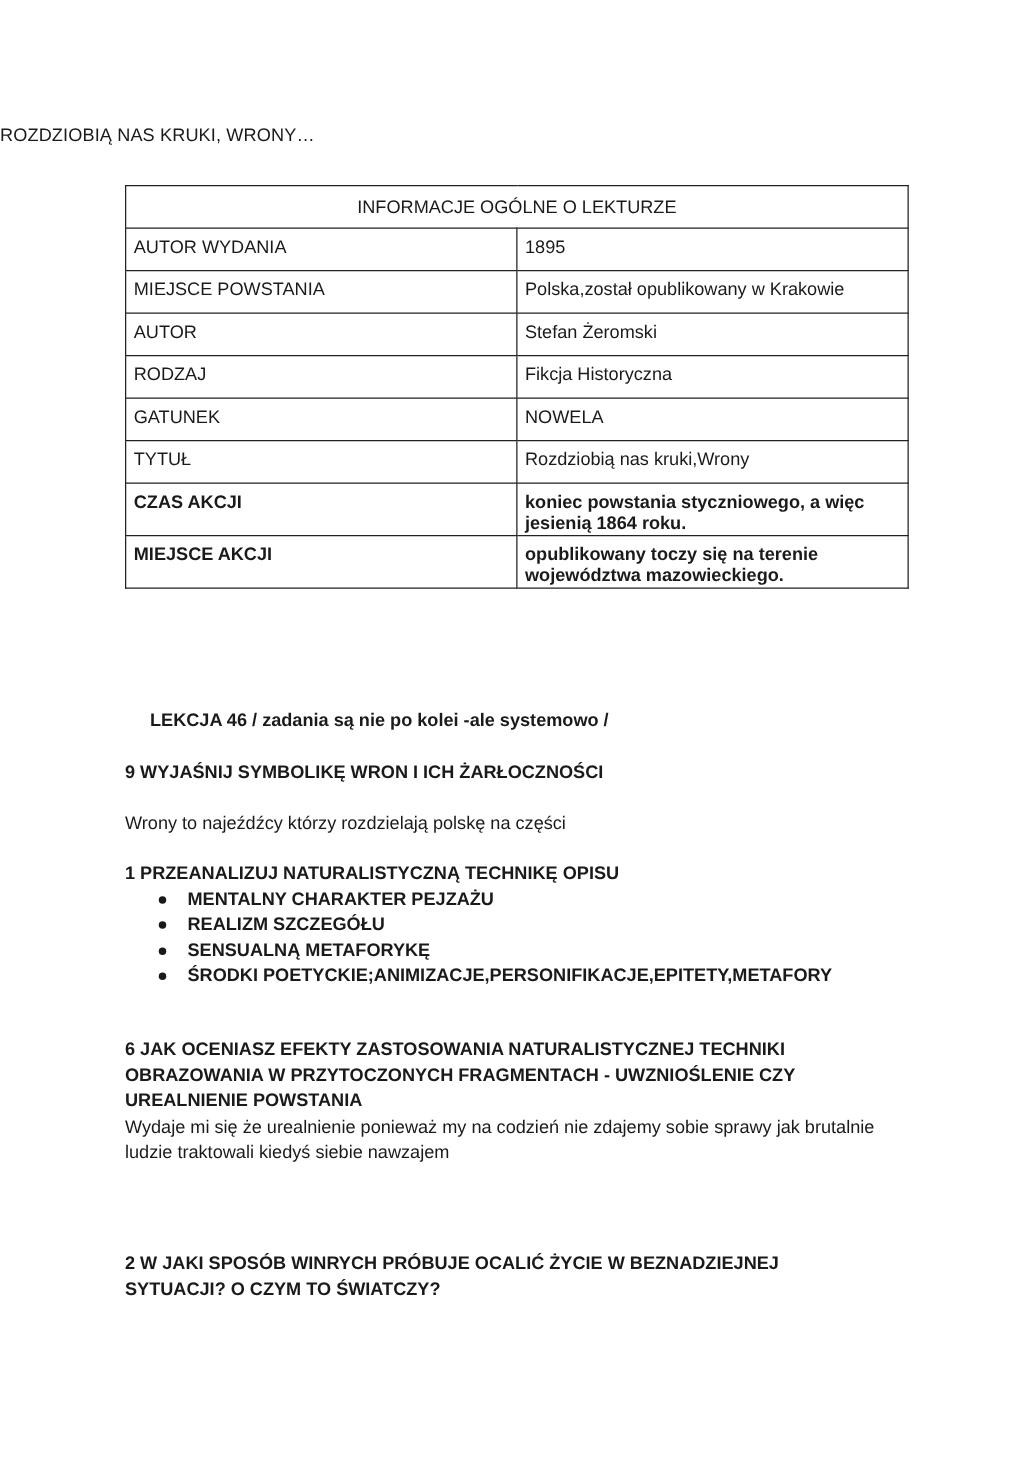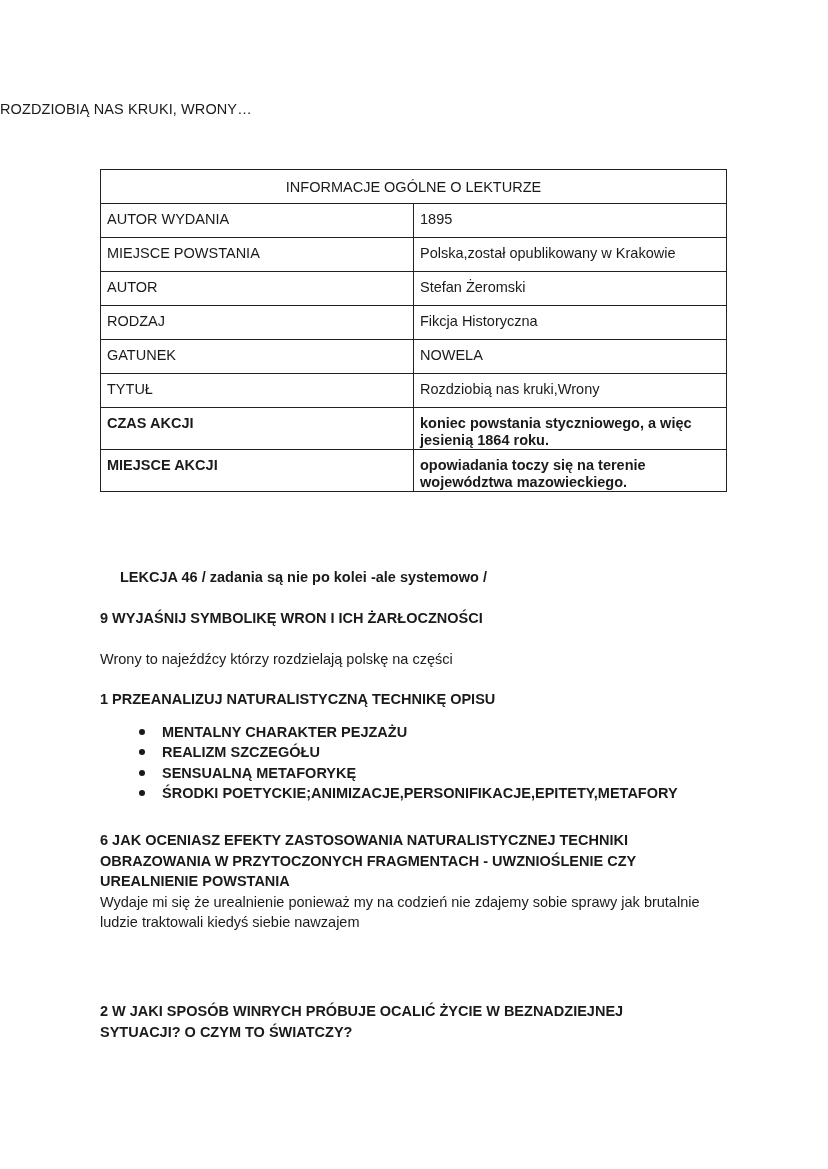--- a/index.html
+++ b/index.html
@@ -18,21 +18,21 @@
     .page-title {
       position: absolute;
       top: 101px;
       left: 0;
       width: 828px;
       font-size: 14.5px;
       letter-spacing: 0.1px;
     }
     table.info {
       position: absolute;
-      top: 169px;
+      top: 148px;
       left: 100px;
       width: 627px;
       border-collapse: collapse;
       font-size: 14.5px;
     }
     table.info td, table.info th {
       border: 1.3px solid #222;
       padding: 0 6px;
       vertical-align: top;
       font-weight: normal;
@@ -48,21 +48,21 @@
     table.info tr.r2 td { height: 40px; padding-top: 7px; padding-bottom: 0; line-height: 17px; box-sizing: border-box; font-weight: bold; }
     .section {
       position: absolute;
       left: 100px;
       width: 640px;
       font-size: 14.5px;
     }
     .bold { font-weight: bold; }
     .q-head { line-height: 20.5px; }
     ul.bullets {
-      margin: 12px;
+      margin: 0;
       padding: 0;
       list-style: none;
     }
     ul.bullets li {
       position: relative;
       padding-left: 50px;
       line-height: 20.5px;
       font-weight: bold;
     }
     ul.bullets li .dot {
@@ -109,21 +109,21 @@
   <tr class="r1">
     <td class="k">TYTUŁ</td>
     <td>Rozdziobią nas kruki,Wrony</td>
   </tr>
   <tr class="r2">
     <td class="k">CZAS AKCJI</td>
     <td>koniec powstania styczniowego, a więc jesienią 1864 roku.</td>
   </tr>
   <tr class="r2">
     <td class="k">MIEJSCE AKCJI</td>
-    <td>opowiadania toczy się na terenie województwa mazowieckiego.</td>
+    <td>opublikowany toczy się na terenie województwa mazowieckiego.</td>
   </tr>
 </tbody>
   </table>
 
 <div class="section bold" style="top:569px;margin-left:20px;">LEKCJA 46  / zadania są nie po kolei -ale systemowo /</div>
 
 <div class="section bold" style="top:610px;">9 WYJAŚNIJ SYMBOLIKĘ WRON I ICH ŻARŁOCZNOŚCI</div>
 <div class="section" style="top:651px;">Wrony to najeźdźcy którzy rozdzielają polskę na części</div>
 
 <div class="section" style="top:689px;">

